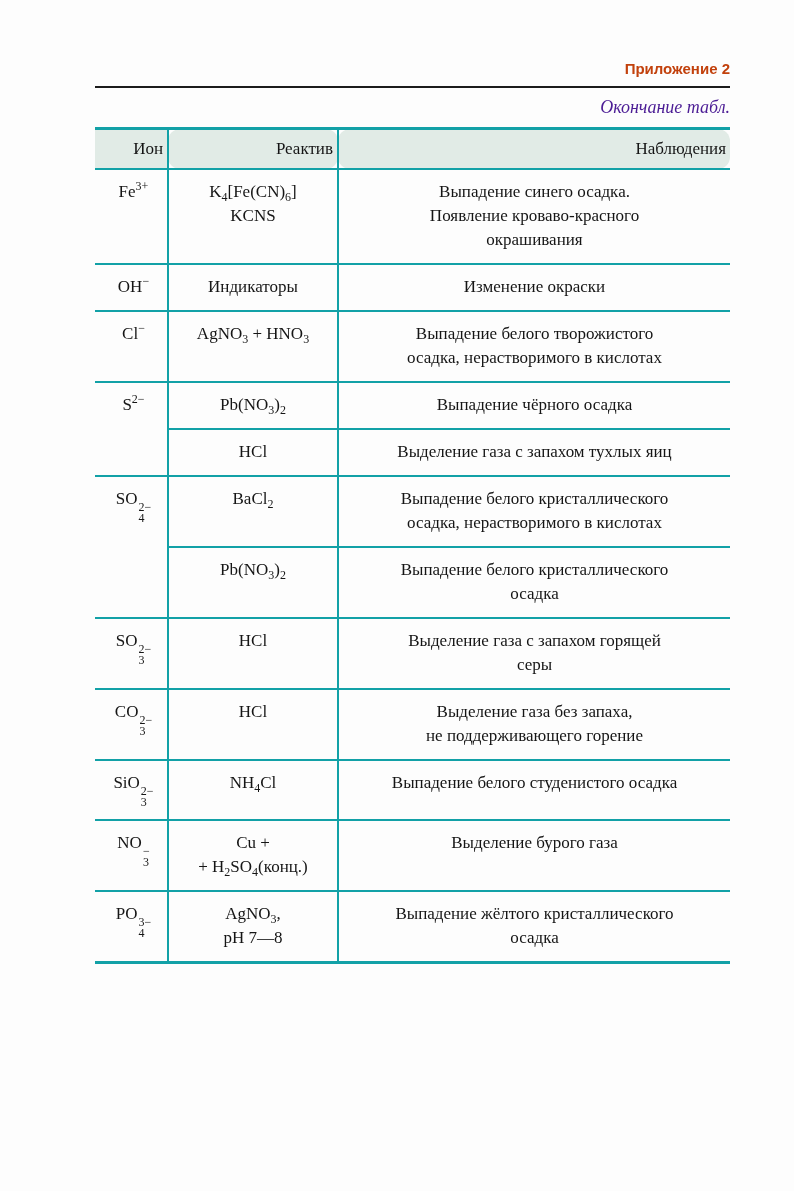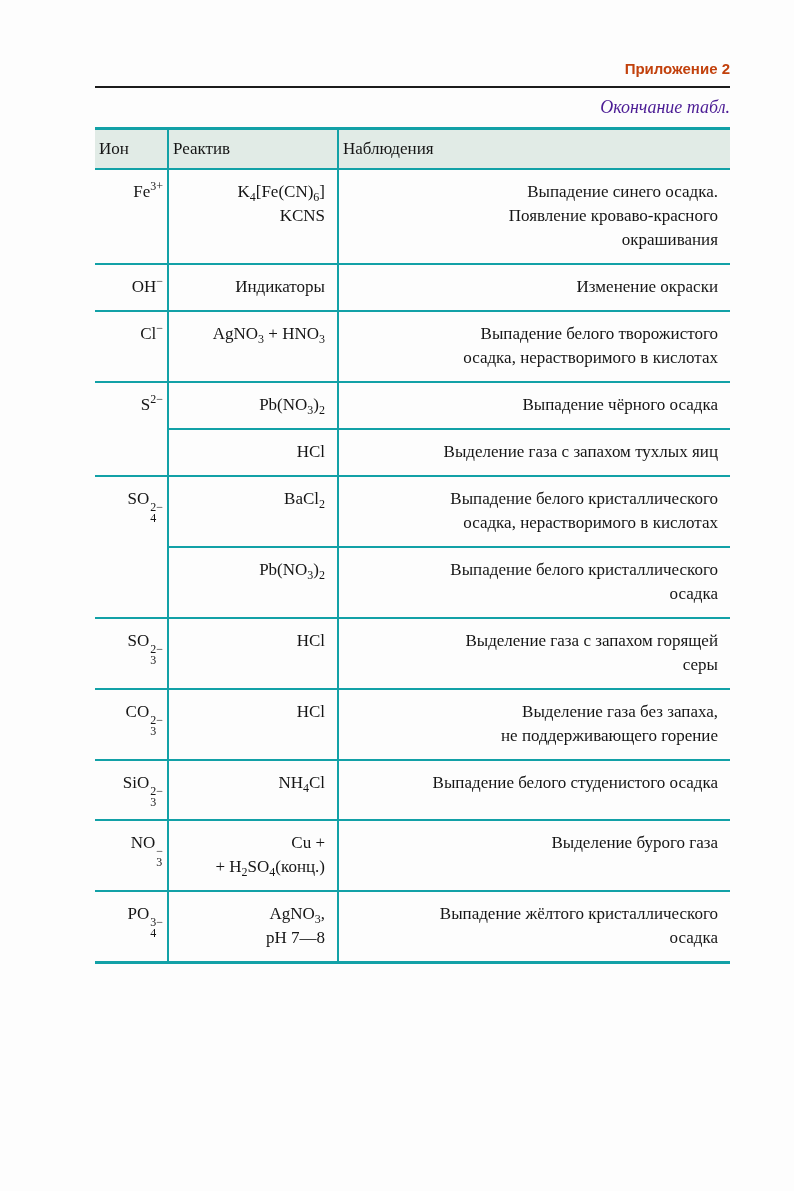--- a/index.html
+++ b/index.html
@@ -35,28 +35,28 @@
     border-collapse:collapse; table-layout:fixed;
     border-top:3px solid var(--teal);
     border-bottom:3px solid var(--teal);
     font-size:17px; line-height:24px;
   }
   col.c-ion{width:73px;} col.c-reagent{width:170px;} col.c-obs{width:392px;}
   thead th{
     background:var(--header-fill);
     border-bottom:2px solid var(--teal);
     font-weight:normal; font-size:17px;
-    text-align:left; padding:7px 4px; height:38px;
+    text-align:right; padding:7px 4px; height:38px;
   }
   tbody td{
-    vertical-align:top; text-align:right;
+    vertical-align:top; text-align:center;
     padding:10px 12px 11px 12px;
   }
   td.col-ion{padding-left:9px; padding-right:4px;}
-  .col-reagent,.col-obs{border-left:2px solid var(--teal);}
+  .col-reagent,.col-obs{border-left:2px solid var(--teal);border-radius:12px;}
   tbody tr:not(:first-child) td{border-top:2px solid var(--teal);}
   tbody tr.sub-row td{border-top:2px solid var(--teal);}
   td.col-obs{white-space:pre-line;margin-left:16px;}
   sup{font-size:12px; line-height:0; vertical-align:super;}
   sub{font-size:12px; line-height:0; vertical-align:sub;}
   .ss{
     display:inline-flex; flex-direction:column; align-items:flex-start;
     font-size:12px; line-height:11px; vertical-align:-7px; margin-left:1px;
   }
   .footer{position:absolute; left:683px; right:0; top:1101px;}

